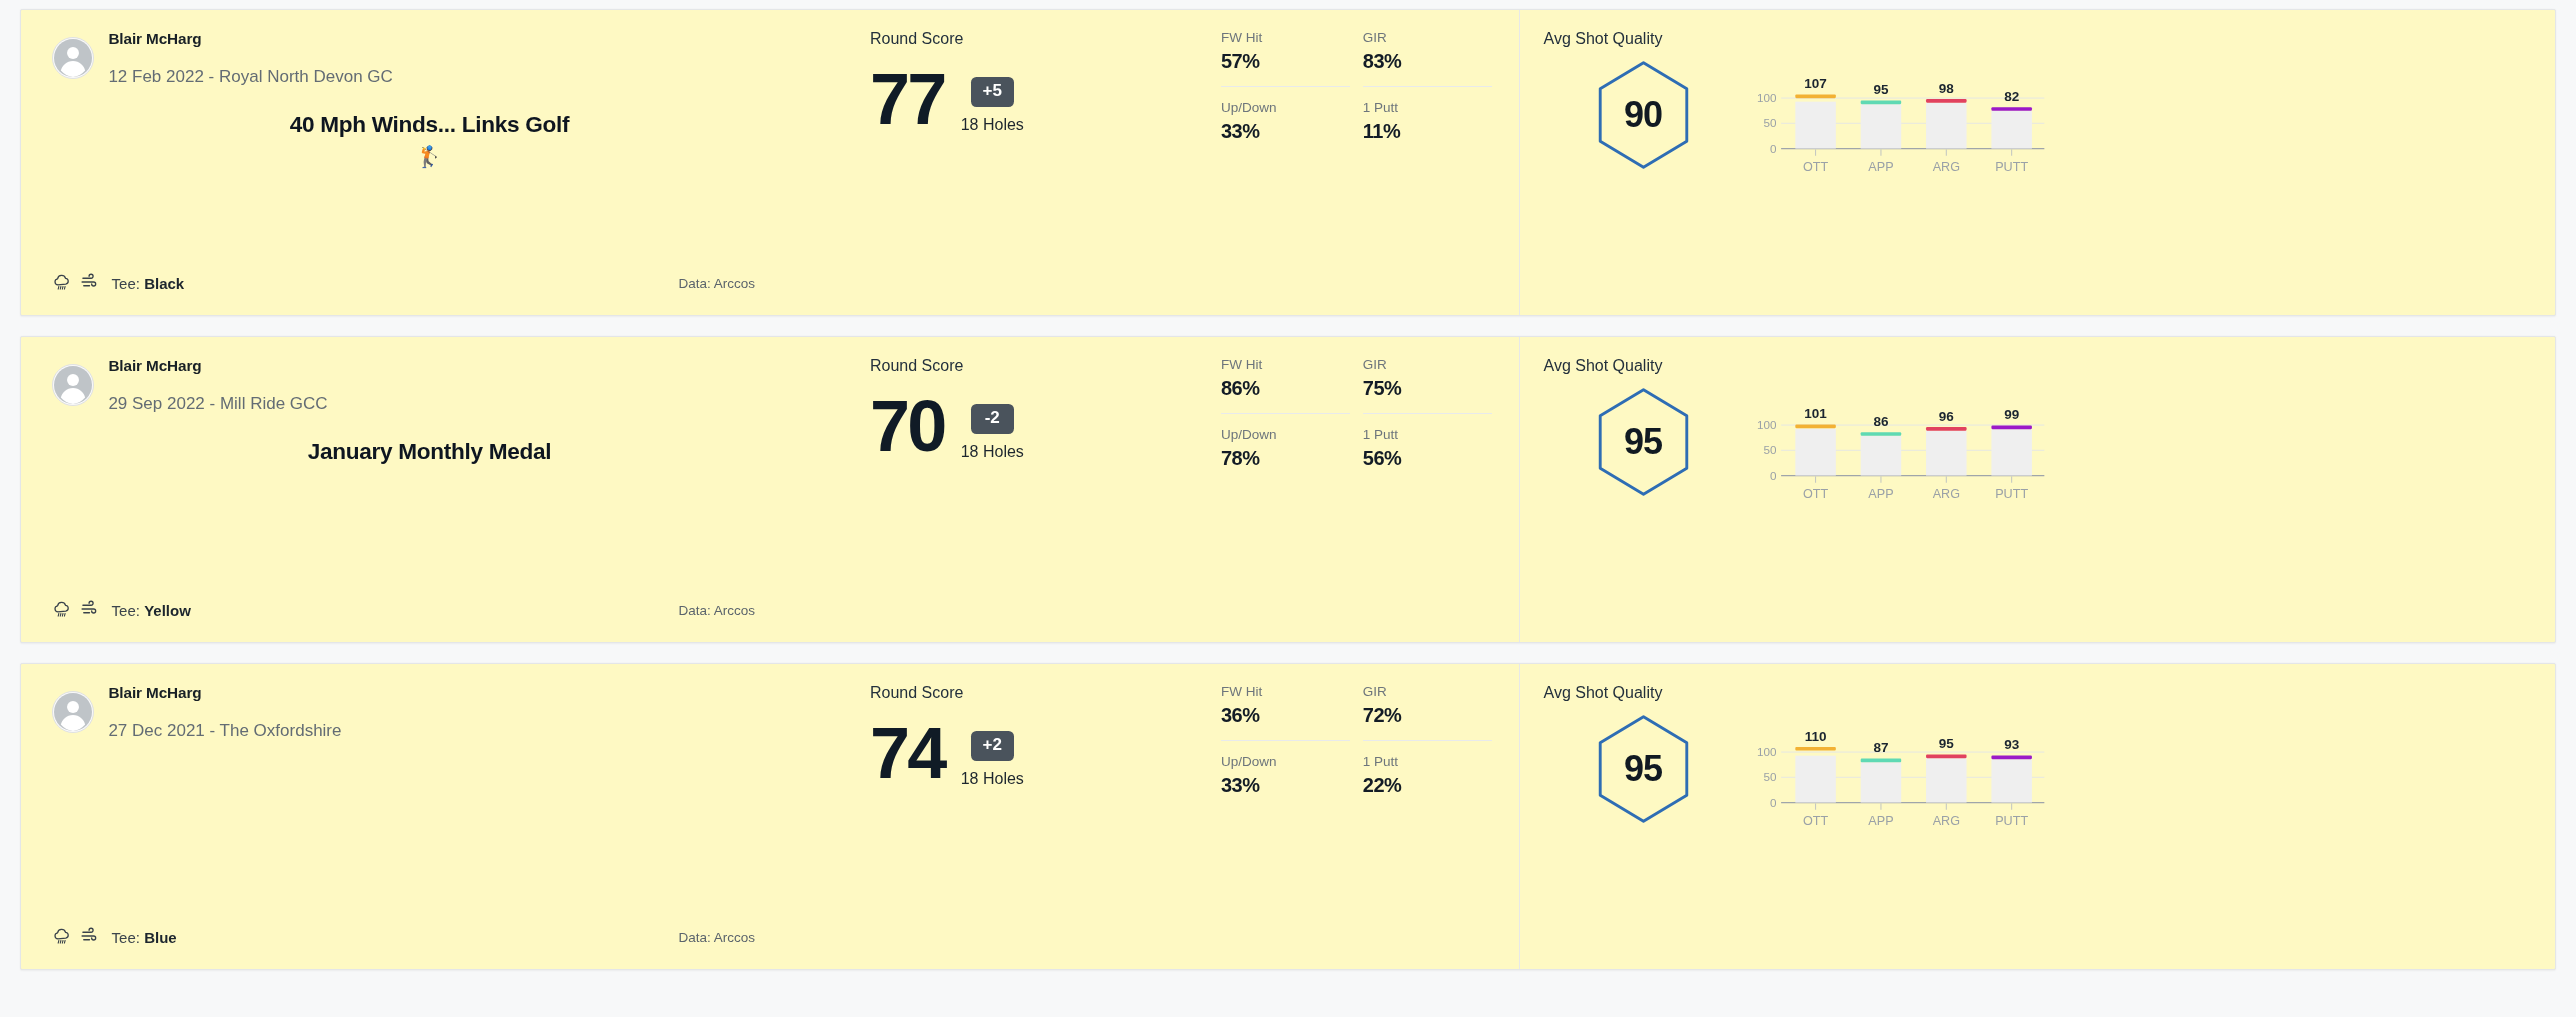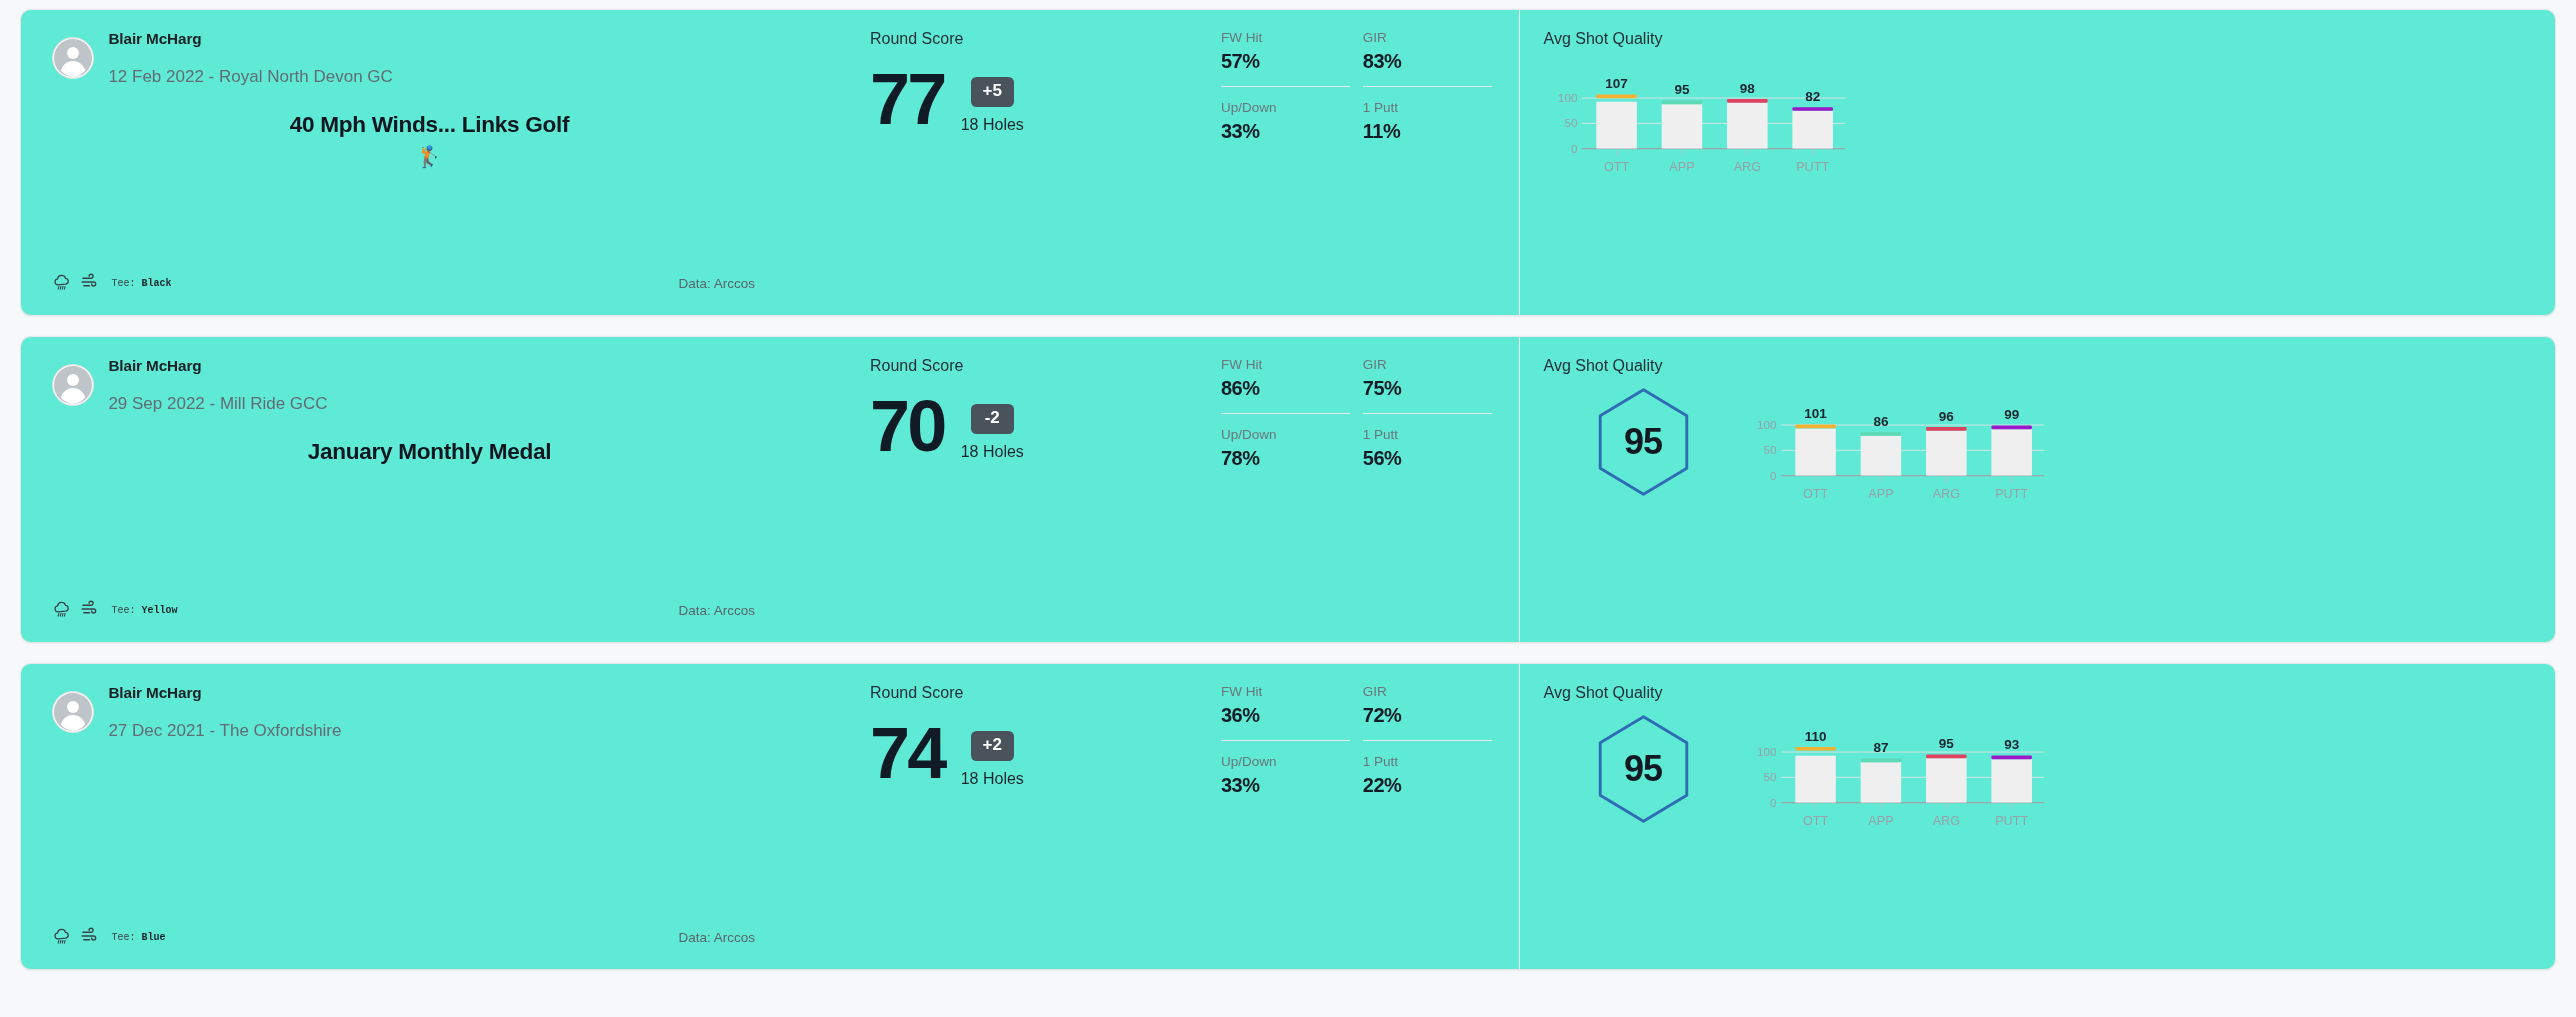--- a/index.html
+++ b/index.html
@@ -12,23 +12,23 @@
   #app {
     width: 2576px;
     height: 1018px;
     box-sizing: border-box;
     padding: 9px 20px 0 20px;
     background: #f7f8f9;
     overflow: hidden;
   }
 
   .round-card {
-    background: #5eead4;
+    background: #fef9c3;
     border: 0.9px solid #e4e6e8;
-    border-radius: 11px;
+    border-radius: 2px;
     box-shadow: 0 0.9px 1.8px rgba(0,0,0,0.05);
     display: flex;
     align-items: stretch;
     height: 307px;
     margin-bottom: 20px;
     box-sizing: border-box;
     overflow: hidden;
   }
 
   
@@ -90,23 +90,22 @@
     right: 31px;
     bottom: 20px;
     display: flex;
     align-items: center;
     justify-content: space-between;
   }
   .footer-left {
     display: flex;
     align-items: center;
     gap: 8px;
-    font-size: 10px;
+    font-size: 15px;
     color: #3b444c;
-    font-family: Liberation Mono, monospace;
   }
   .tee-text { margin-left: 3.6px; }
   .tee-text b { font-weight: bold; color: #1d262e; }
   .data-src {
     font-size: 13.5px;
     color: #5b646c;
     margin-right: 52px;
   }
 
   
@@ -313,20 +312,28 @@
           <div class="stat-value">33%</div>
         </div>
         <div class="stat-cell">
           <div class="stat-label">1 Putt</div>
           <div class="stat-value">11%</div>
         </div>
       </div>
       <div class="sq-col">
         <div class="panel-label">Avg Shot Quality</div>
         <div class="sq-body">
+          <div class="hex-wrap">
+            <div class="hex-holder">
+              <svg width="101" height="112" viewBox="0 0 112 124">
+                <path d="M56 4 L104 33 L104 91 L56 120 L8 91 L8 33 Z" fill="none" stroke="#2E6DB4" stroke-width="3.2" stroke-linejoin="round"></path>
+              </svg>
+              <div class="hex-num">90</div>
+            </div>
+          </div>
           <div class="chart-wrap">
             <div class="chart">
               <svg width="298" height="119" viewBox="0 0 330 132">
                 <line x1="32" x2="324" y1="96" y2="96" stroke="#9fa5aa" stroke-width="1.4"></line>
                 <text x="27" y="100.5" text-anchor="end" class="tick-lbl">0</text>
                 <line x1="32" x2="324" y1="68" y2="68" stroke="#e3e5e7" stroke-width="1"></line>
                 <text x="27" y="72.5" text-anchor="end" class="tick-lbl">50</text>
                 <line x1="32" x2="324" y1="40" y2="40" stroke="#e3e5e7" stroke-width="1"></line>
                 <text x="27" y="44.5" text-anchor="end" class="tick-lbl">100</text>
                 <rect x="47.775" y="44" width="44.95" height="52" fill="#EFEFEF"></rect>

